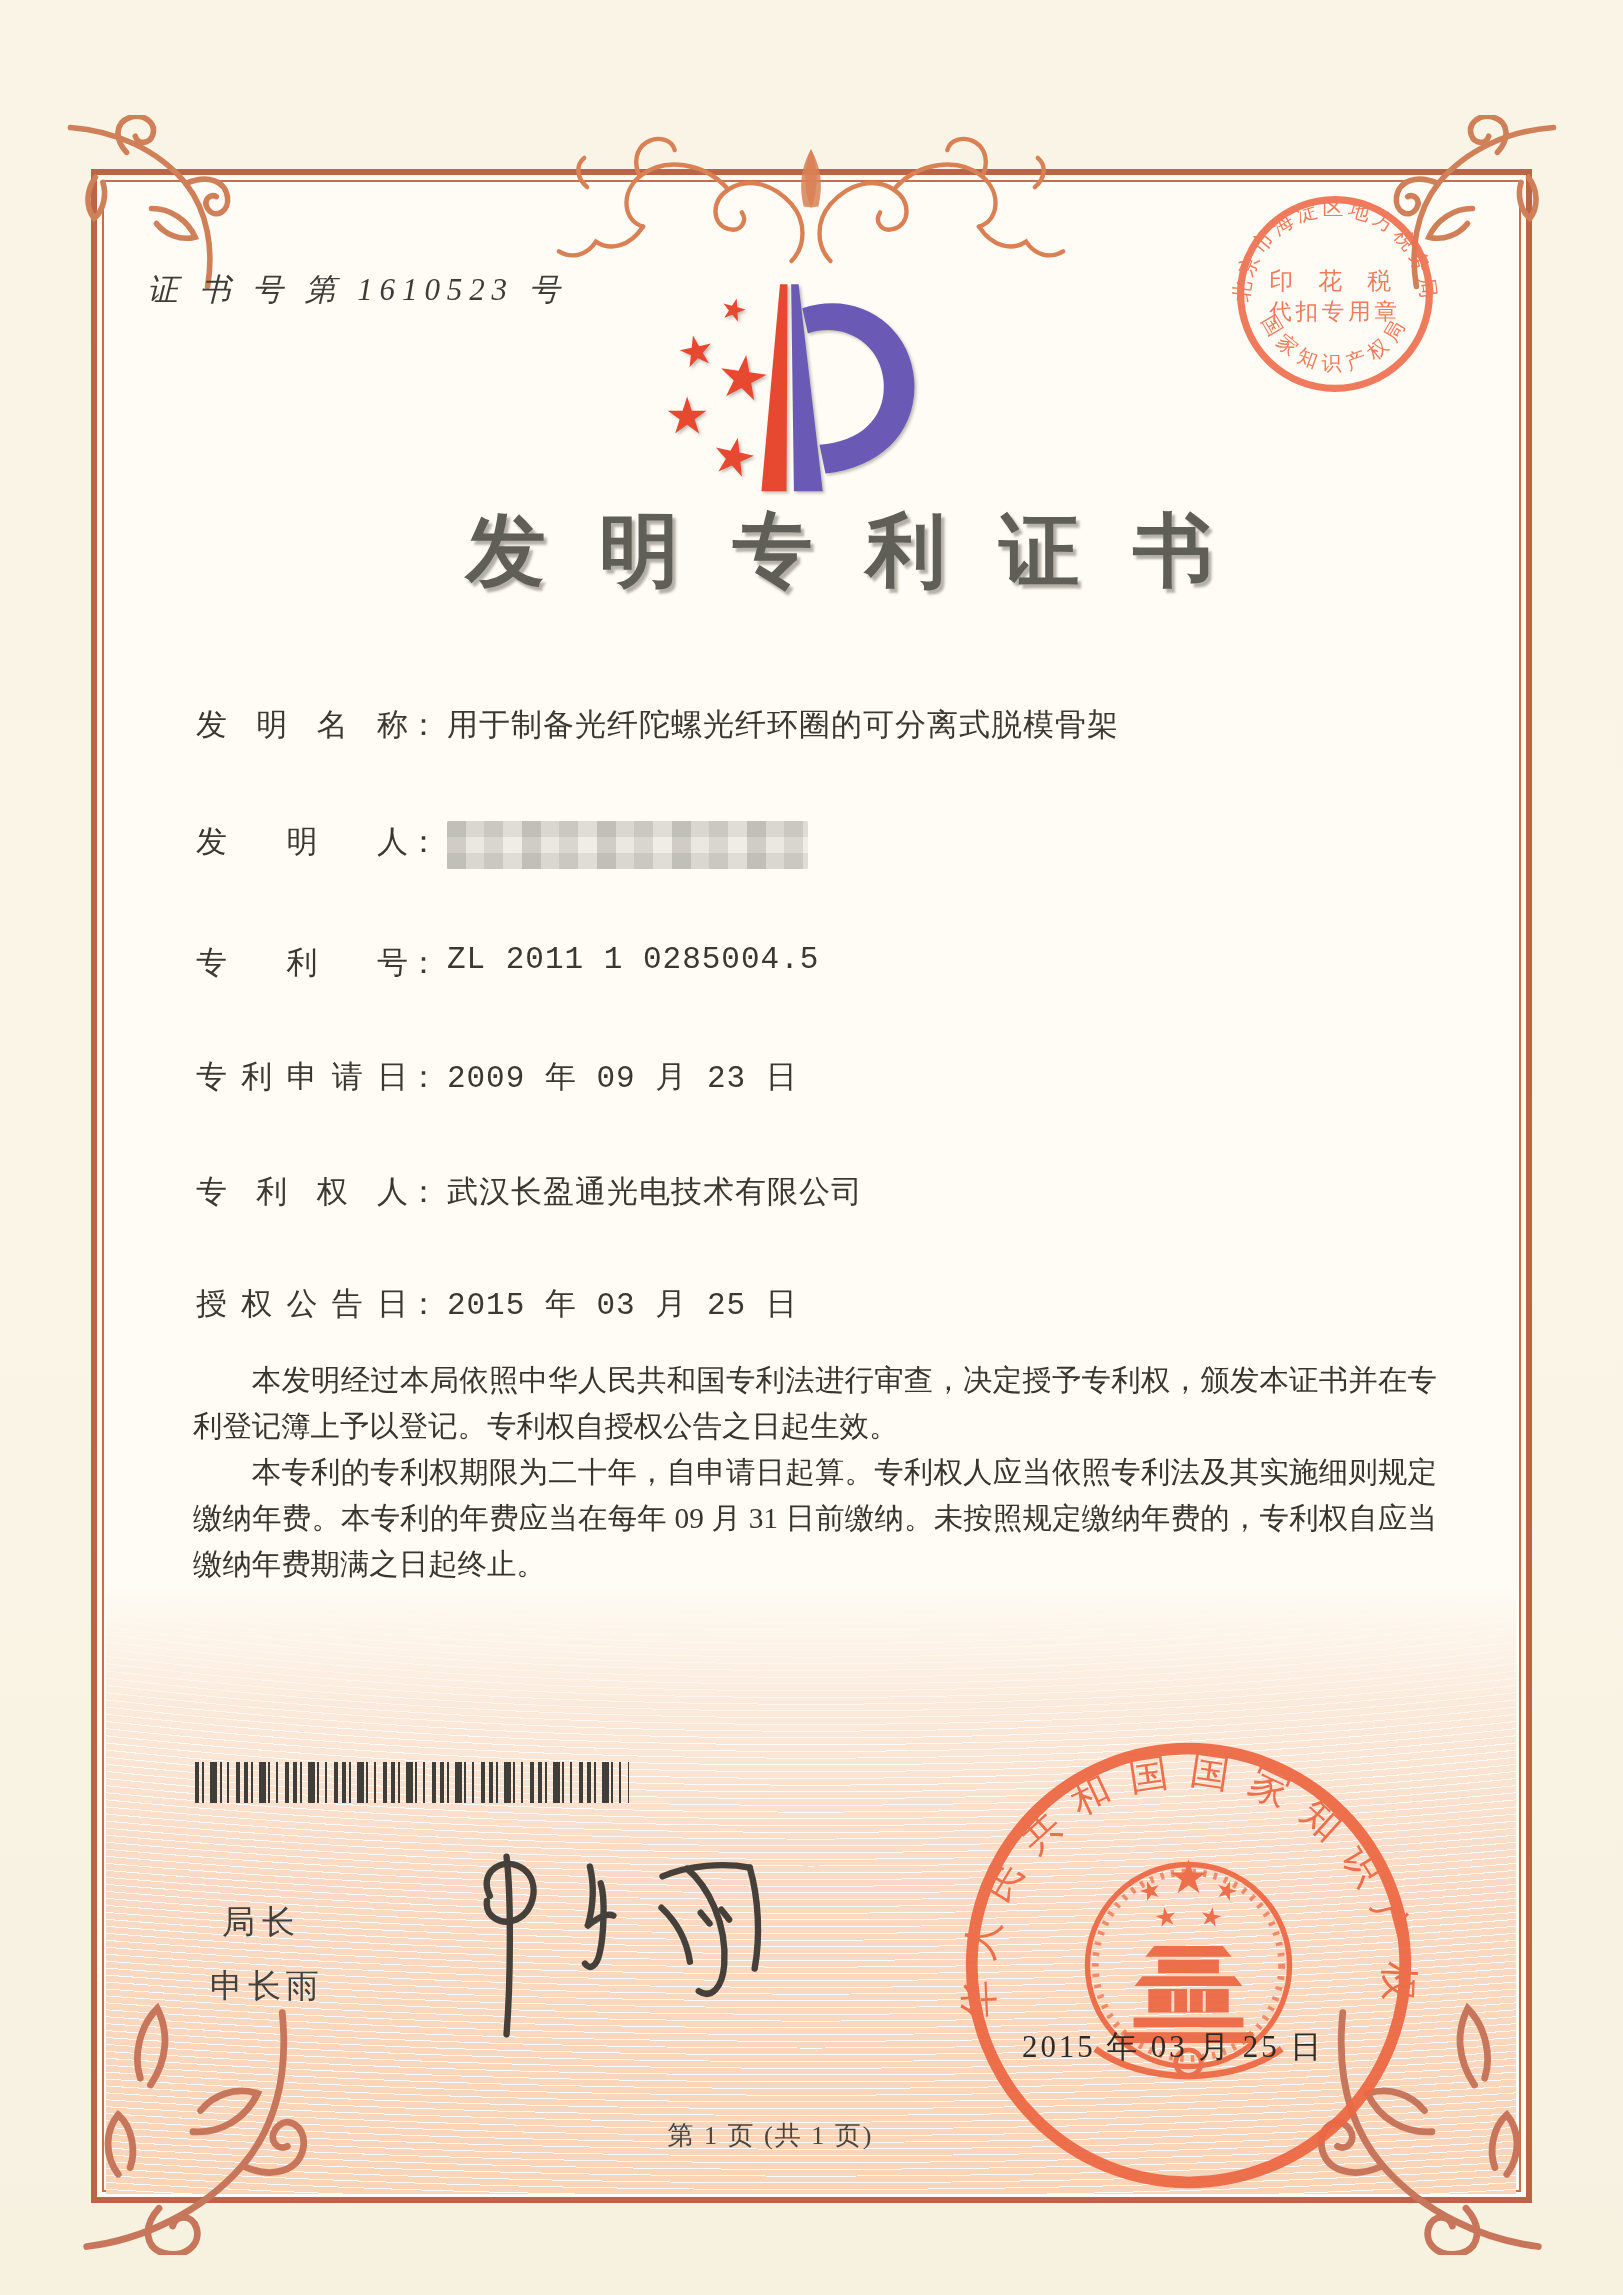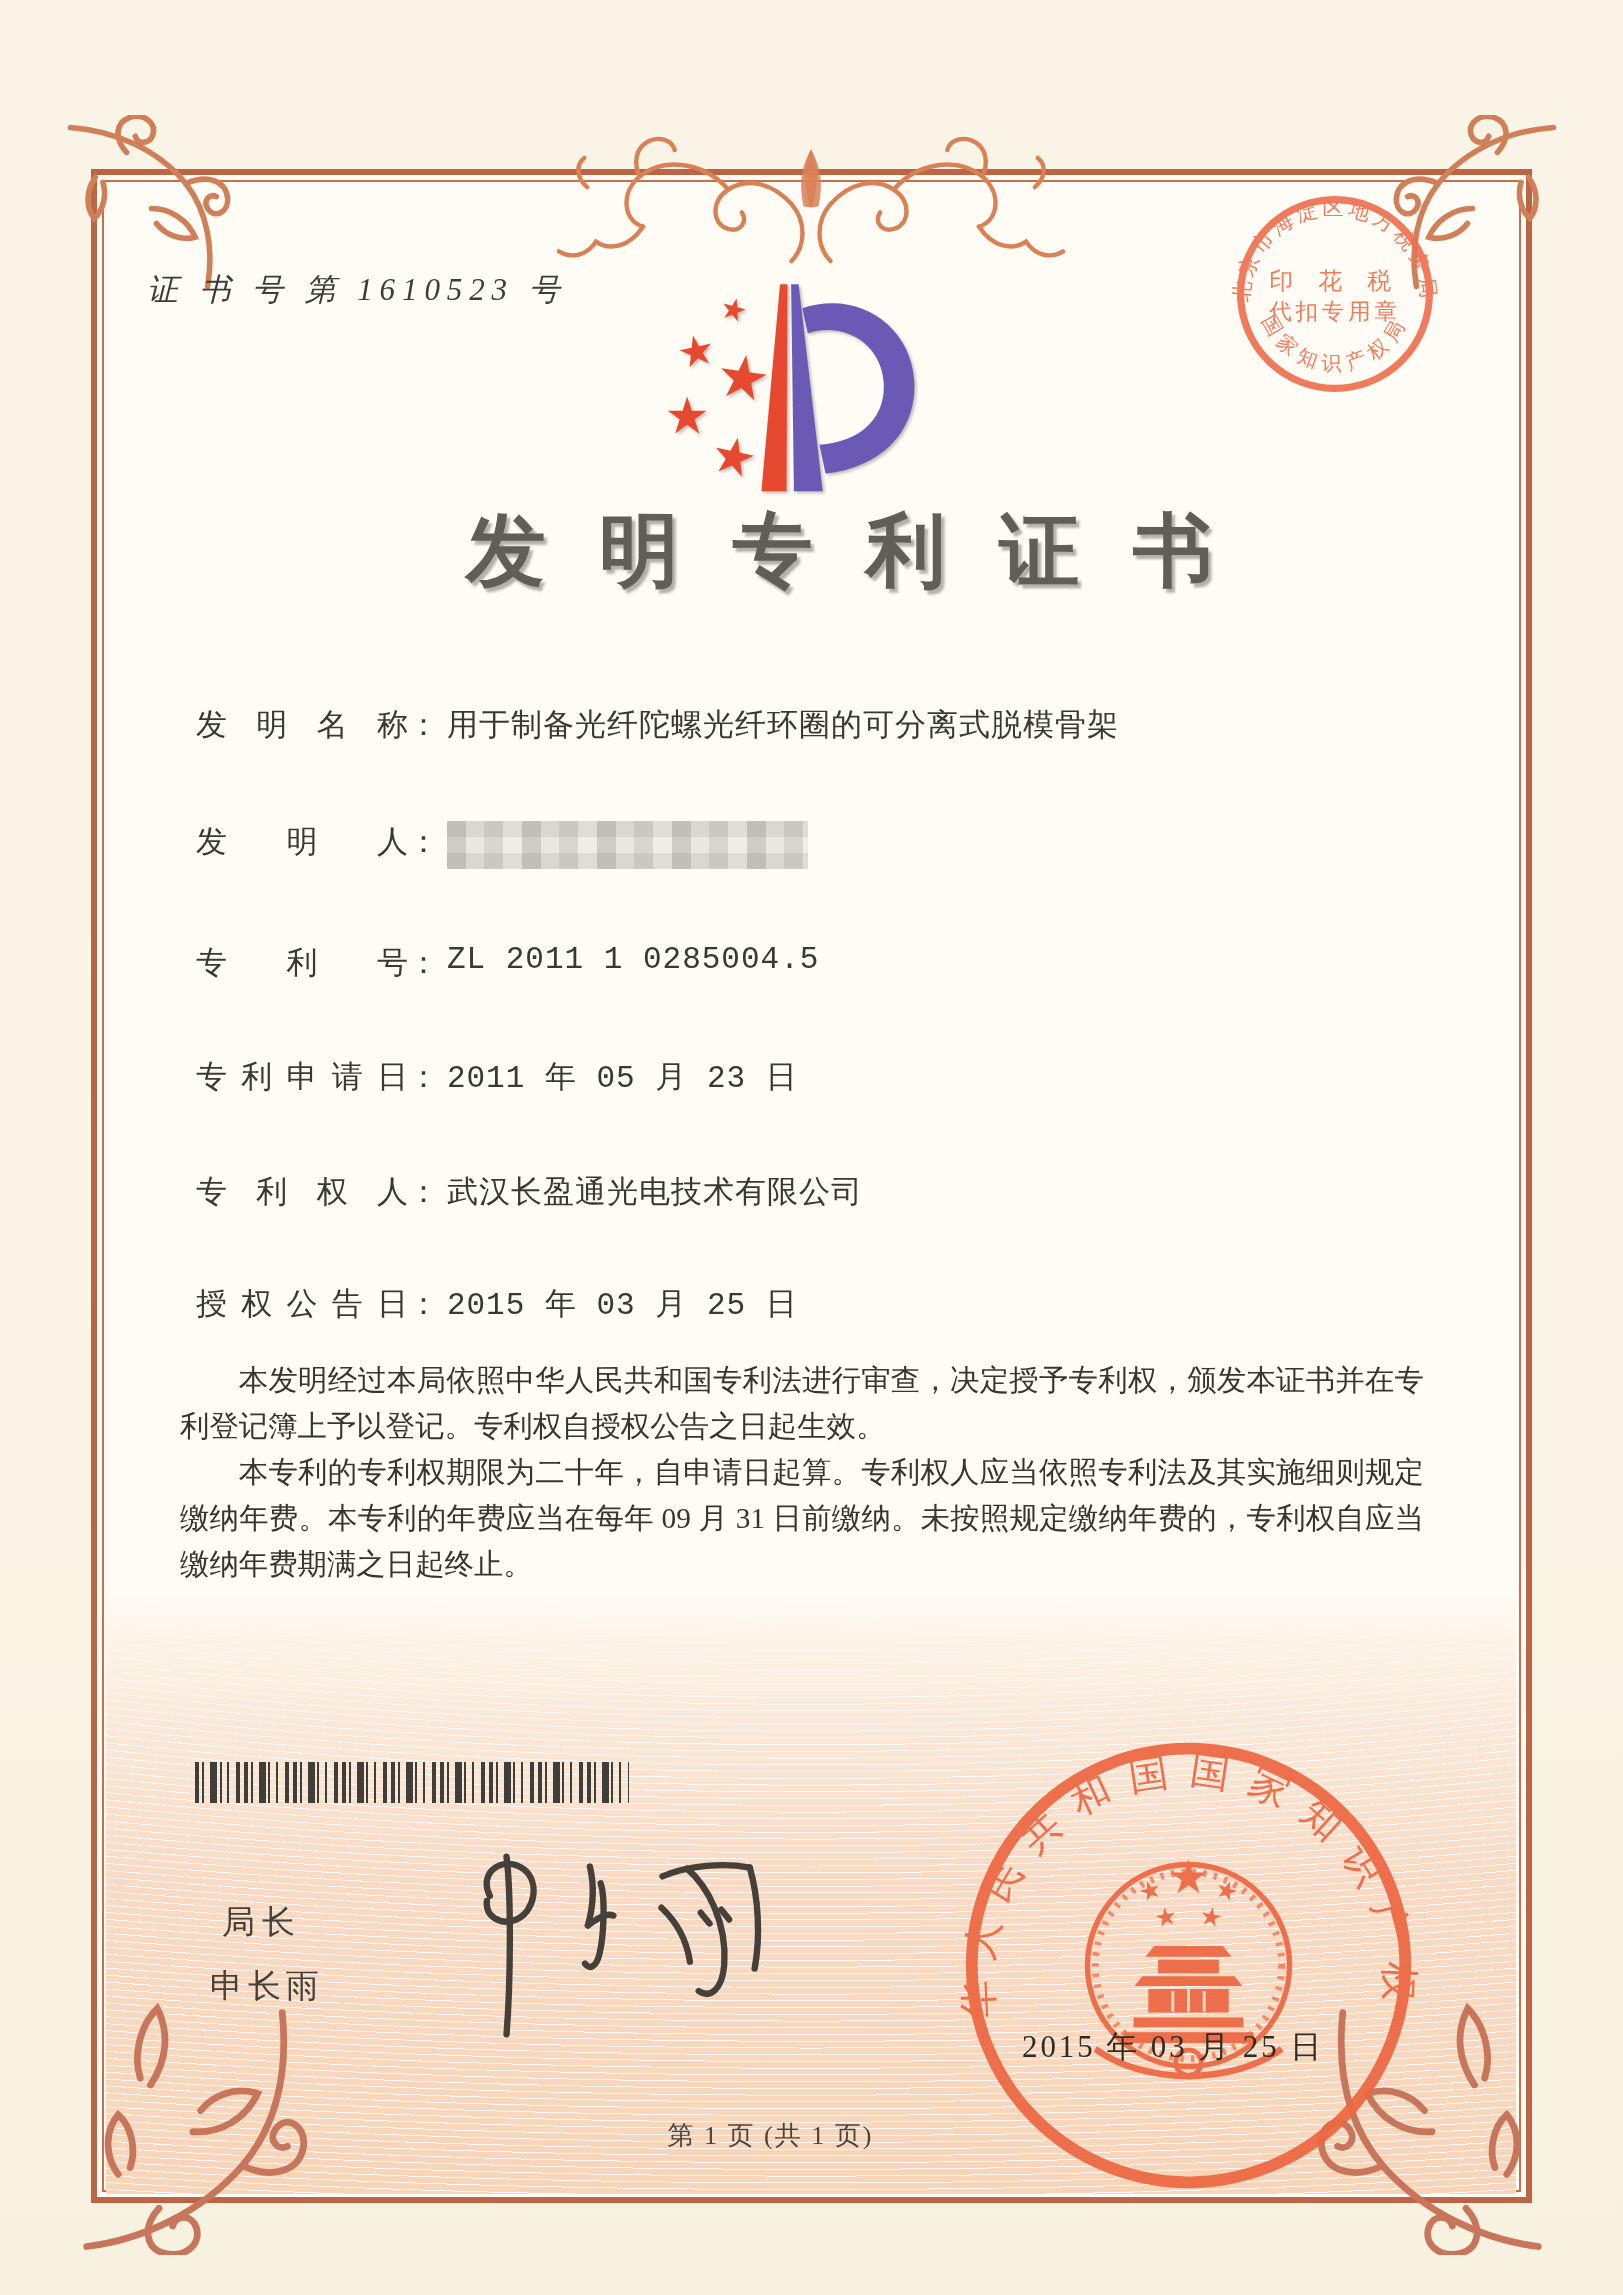--- a/index.html
+++ b/index.html
@@ -47,21 +47,21 @@
   .lab{display:inline-block;width:212px;text-align:justify;text-align-last:justify;vertical-align:top;}
   .colon{display:inline-block;vertical-align:top;}
   .val{display:inline-block;margin-left:7.9px;vertical-align:top;letter-spacing:1px;font-family:Liberation Mono, monospace;}
   .mosaic{
     display:inline-block;margin-left:7.9px;width:361px;height:48px;vertical-align:-8.8px;border-radius:1.5px;
     background:
       repeating-linear-gradient(90deg,rgba(120,118,112,.30) 0 18.7px,rgba(196,193,186,.22) 18.7px 37px,rgba(152,150,144,.30) 37px 56px,rgba(214,210,202,.16) 56px 75px),
       repeating-linear-gradient(0deg,rgba(140,138,132,.26) 0 16px,rgba(205,201,193,.18) 16px 32px);
   }
   
-  .paras{position:absolute;left:180px;top:1357px;width:1244px;font-family:Liberation Serif, serif;}
+  .paras{position:absolute;left:193px;top:1357px;width:1244px;font-family:Liberation Serif, serif;}
   .paras p{margin:0;font-size:29.4px;line-height:46px;text-indent:2em;text-align:justify;color:#38352f;}
   
   .barcode{
     position:absolute;left:195px;top:1762px;width:434px;height:41px;
     background:repeating-linear-gradient(90deg,
       #403e38 0 4.4px,transparent 4.4px 7.4px,
       #403e38 7.4px 9.3px,transparent 9.3px 15px,
       #403e38 15px 21.6px,transparent 21.6px 24.5px,
       #403e38 24.5px 26.5px,transparent 26.5px 32px,
       #403e38 32px 34px,transparent 34px 41px,
@@ -196,21 +196,21 @@
   <div class="field-row row-1">
     <span class="lab">发明名称</span><span class="colon">：</span><span class="val">用于制备光纤陀螺光纤环圈的可分离式脱模骨架</span>
   </div>
   <div class="field-row row-2">
     <span class="lab">发明人</span><span class="colon">：</span><span class="mosaic"></span>
   </div>
   <div class="field-row row-3">
     <span class="lab">专利号</span><span class="colon">：</span><span class="val">ZL 2011 1 0285004.5</span>
   </div>
   <div class="field-row row-4">
-    <span class="lab">专利申请日</span><span class="colon">：</span><span class="val">2011 年 05 月 23 日</span>
+    <span class="lab">专利申请日</span><span class="colon">：</span><span class="val">2009 年 09 月 23 日</span>
   </div>
   <div class="field-row row-5">
     <span class="lab">专利权人</span><span class="colon">：</span><span class="val">武汉长盈通光电技术有限公司</span>
   </div>
   <div class="field-row row-6">
     <span class="lab">授权公告日</span><span class="colon">：</span><span class="val">2015 年 03 月 25 日</span>
   </div>
 
   <div class="paras">
     <p>本发明经过本局依照中华人民共和国专利法进行审查，决定授予专利权，颁发本证书并在专利登记簿上予以登记。专利权自授权公告之日起生效。</p>

